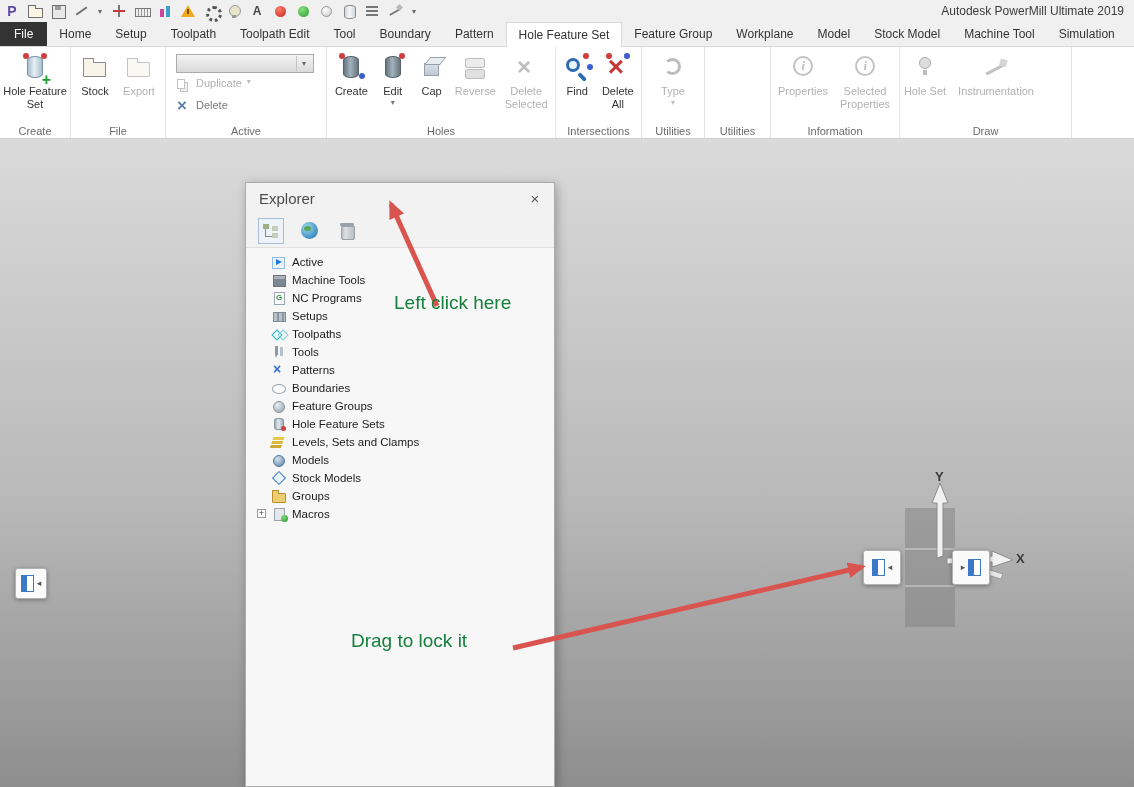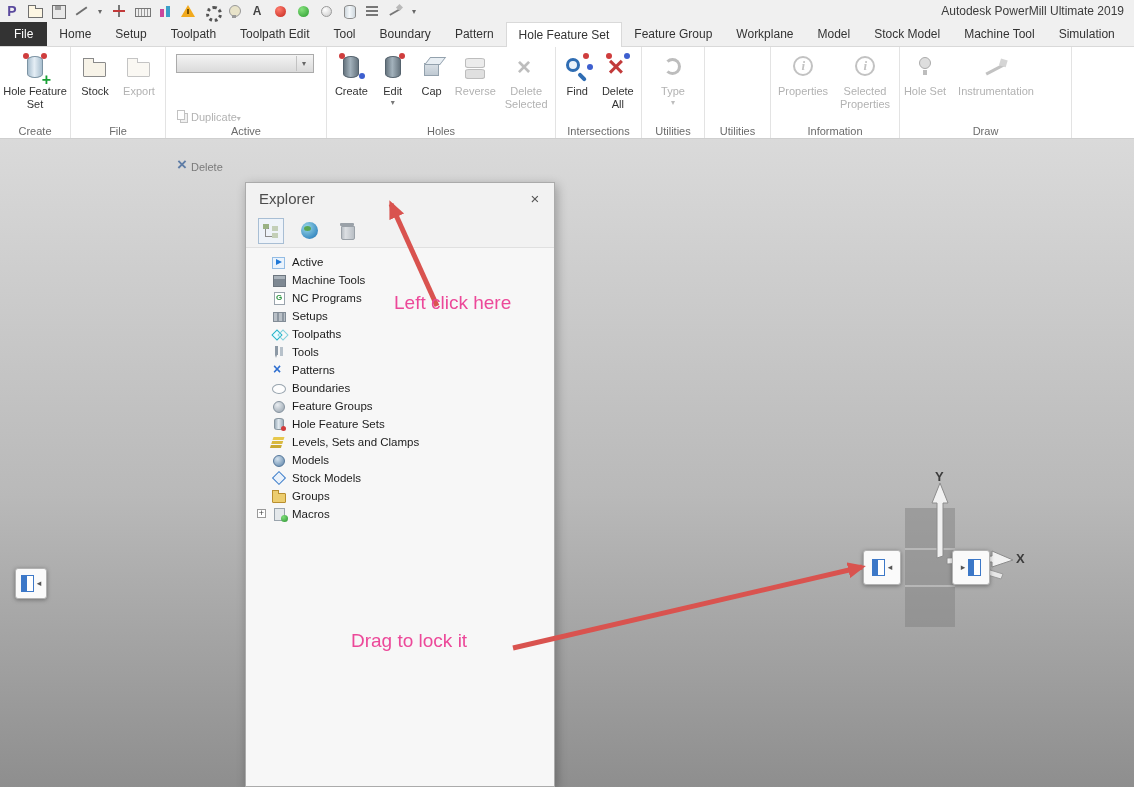--- a/index.html
+++ b/index.html
@@ -82,21 +82,21 @@
   .info::before { content:"i"; position:absolute; left:6.5px; top:1px; font-size:13px; font-weight:bold; color:#c2c2c2; font-family:"Liberation Serif", serif; }
   .bulbi { position:absolute; left:10px; top:5px; width:12px; height:12px; border-radius:50%; background:#dedede; border:1px solid #ababab; }
   .bulbi::after { content:""; position:absolute; left:3px; top:12px; width:4px; height:5px; background:#bdbdbd; }
   .wandi { position:absolute; left:5px; top:16px; width:20px; height:3px; background:#c2c2c2; transform:rotate(-28deg); }
   .wandi::after { content:""; position:absolute; right:-4px; top:-4px; width:7px; height:7px; background:#d5d5d5; transform:rotate(45deg); }
 
   
   .stack { display:flex; flex-direction:column; gap:4px; padding:5px 8px 0 8px; }
   .combo { width:138px; height:19px; background:linear-gradient(#f4f4f4,#dadada); border:1px solid #ababab; position:relative; }
   .combo .combo-arrow { position:absolute; right:2px; top:1px; width:15px; height:15px; font-size:8px; color:#666; text-align:center; line-height:15px; border-left:1px solid #c2c2c2; }
-  .smallbtn { display:flex; align-items:flex-end; font-size:11px; color:#b2b2b2; height:18px;margin-top:28px; }
+  .smallbtn { display:flex; align-items:flex-start; gap:5px; font-size:11px; color:#b2b2b2; height:18px; }
   .smallbtn .sicon { width:15px; height:15px; position:relative; flex:none; }
   .smallbtn .drop-inline { font-size:8px; color:#bdbdbd; }
   .smallbtn.semi { color:#7a7a7a; }
   .dupi { position:absolute; left:1px; top:2px; width:8px; height:10px; border:1px solid #c2c2c2; background:#fff; box-shadow:3px 3px 0 -1px #f0f0f0, 3px 3px 0 0 #c2c2c2; }
   .sx::before { content:"\d7"; position:absolute; left:1px; top:-3px; font-size:17px; font-weight:bold; color:#5f7da6; }
 
   
   .canvas { position:absolute; left:0; top:139px; right:0; bottom:0; background:linear-gradient(#dadada, #b9b9b9 55%, #8e8e8e); }
 
   
@@ -140,21 +140,21 @@
   .ti-workplanes::after { content:""; position:absolute; left:3px; top:9px; width:9px; height:2px; background:#d04848; }
   .ti-levels::before { content:""; position:absolute; left:1px; top:2px; width:11px; height:3px; background:#e7c84c; box-shadow:0 4px 0 #d9b93e, 0 8px 0 #c9a932; transform:skewX(-18deg); }
   .ti-models::before { content:""; position:absolute; left:1px; top:2px; width:10px; height:10px; border-radius:50%; background:radial-gradient(circle at 35% 30%, #d3e2ee, #5b82a8); border:1px solid #55779a; }
   .ti-stock::before { content:""; position:absolute; left:2px; top:2px; width:8px; height:8px; border:1.5px solid #3a7bc8; transform:rotate(45deg); background:#eaf2fb; }
   .ti-groups::before { content:""; position:absolute; left:0; top:4px; width:12px; height:8px; border:1px solid #b98f2f; background:#eccd6f; border-radius:1px; }
   .ti-groups::after { content:""; position:absolute; left:0; top:1px; width:5px; height:3px; border:1px solid #b98f2f; border-bottom:none; background:#eccd6f; }
   .ti-macros::before { content:""; position:absolute; left:2px; top:1px; width:9px; height:11px; border:1px solid #9aa4ad; background:#e4e8eb; }
   .ti-macros::after { content:""; position:absolute; right:-2px; bottom:-1px; width:7px; height:7px; border-radius:50%; background:radial-gradient(circle at 35% 30%, #7ddd77, #2b9232); }
 
   
-  .note { position:absolute; font-size:19px; color:#ec4899; z-index:25; white-space:nowrap; }
+  .note { position:absolute; font-size:19px; color:#15803d; z-index:25; white-space:nowrap; }
   .arrows { position:absolute; left:0; top:0; width:1134px; height:787px; z-index:24; pointer-events:none; }
 
   .axis-svg { position:absolute; left:900px; top:455px; width:150px; height:140px; z-index:7; pointer-events:none; }
   .axis-label { position:absolute; font-size:13px; font-weight:bold; color:#3c3c3c; z-index:7; }
   .axis-y-label { left:935px; top:469px; }
   .axis-x-label { left:1016px; top:551px; }
 
   .dock-cross { position:absolute; left:905px; top:508px; width:50px; height:119px; background:rgba(128,128,128,.48); z-index:6; }
   .dock-cross::before { content:""; position:absolute; left:0; top:40px; width:50px; height:2px; background:rgba(210,210,210,.55); }
   .dock-cross::after { content:""; position:absolute; left:0; top:77px; width:50px; height:2px; background:rgba(210,210,210,.55); }

